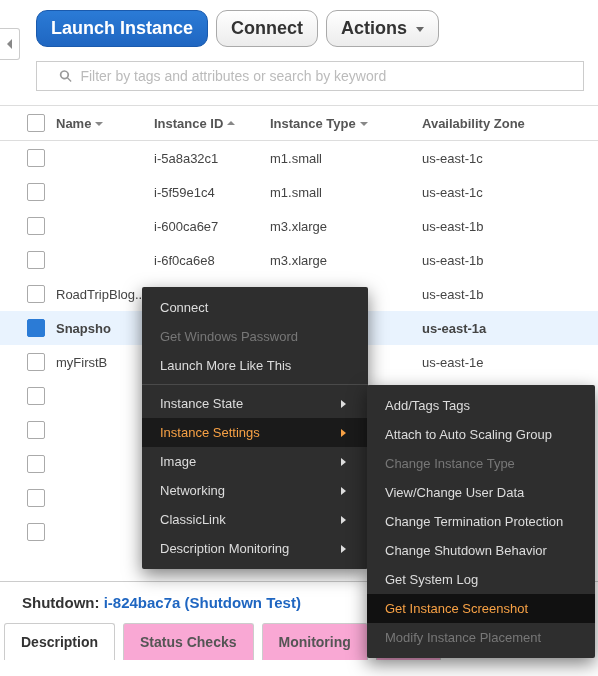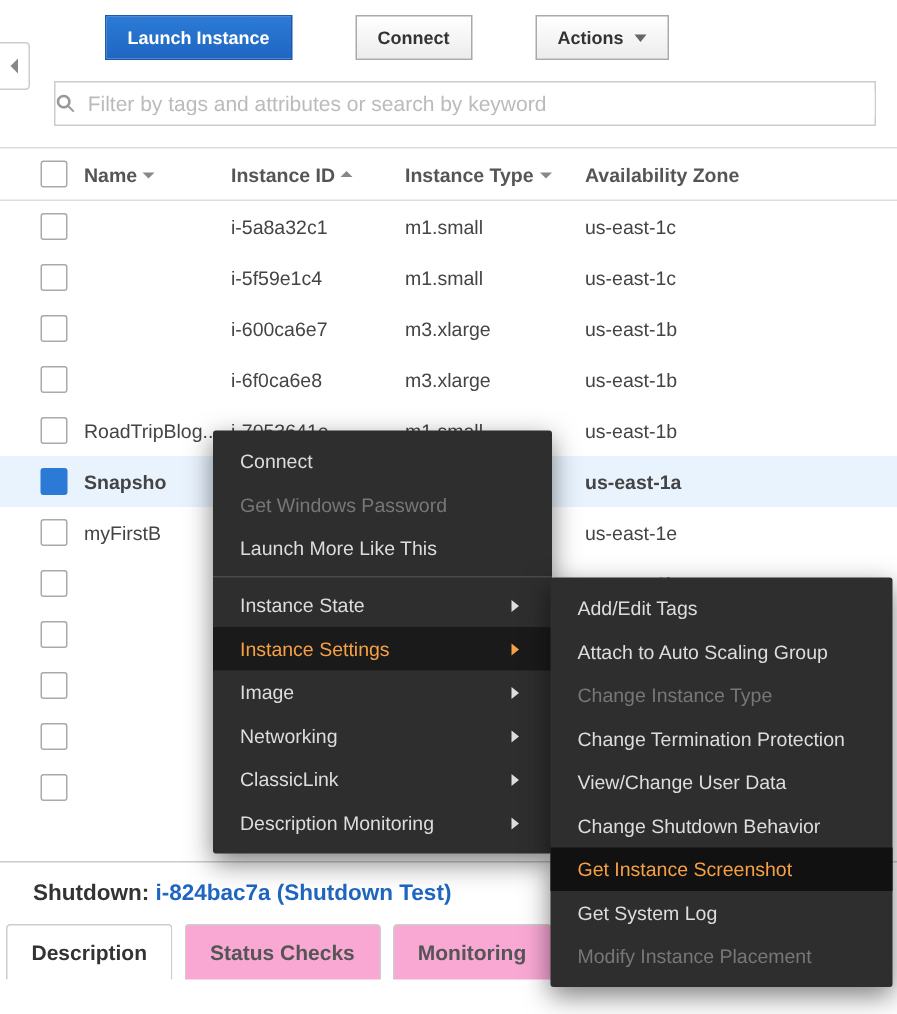--- a/index.html
+++ b/index.html
@@ -1,33 +1,33 @@
 <!DOCTYPE html>
 <html><head>
 <meta charset="utf-8">
 <style>
   * { box-sizing: border-box; margin: 0; padding: 0; font-family: "Helvetica Neue", Arial, sans-serif; }
   body { width: 598px; height: 676px; background: #fff; position: relative; overflow: hidden; font-size: 13px; color: #333; }
   .toolbar { display: flex; gap: 8px; padding: 10px 14px 10px 36px; align-items: center; background: #fff; }
-  .btn { border: 1px solid #aaa; border-radius: 0; padding: 7px 14px; background: linear-gradient(#fff,#ececec); cursor: pointer; font-size: 12px; color: #333; font-weight: 600; margin-left: 34px; }
+  .btn { border: 1px solid #aaa; border-radius: 11px; padding: 7px 14px; background: linear-gradient(#fff,#ececec); cursor: pointer; font-size: 18px; color: #333; font-weight: 600; }
   .btn-primary { background: linear-gradient(#2b7bd6,#1f66c1); color: #fff; border: 1px solid #1a5aad; font-weight: 700; }
   .btn .caret { border-top: 5px solid #666; border-left: 4px solid transparent; border-right: 4px solid transparent; display: inline-block; margin-left: 4px; vertical-align: middle; }
   .left-handle { position: absolute; left: 0; top: 28px; width: 20px; height: 32px; border: 1px solid #ccc; border-left: 0; border-radius: 0 3px 3px 0; background: #fff; display:flex;align-items:center;justify-content:center;cursor:pointer;}
   .left-handle:before { content:""; border-right:5px solid #888; border-top:5px solid transparent; border-bottom:5px solid transparent; }
-  .searchbar { margin: 4px 14px 14px 36px; border:1px solid #ccc; border-radius:0; display:flex; align-items:center; padding:6px 0; color:#999; }
+  .searchbar { margin: 4px 14px 14px 36px; border:1px solid #ccc; border-radius:0; display:flex; align-items:center; padding:6px 22px; color:#999; }
   .searchbar svg { width:14px; height:14px; margin-right:8px; fill:#999; }
   .searchbar input { border:0; outline:0; width:100%; font-size:14px; color:#333; }
   .searchbar input::placeholder { color:#bbb; }
   .grid { border-top:1px solid #ddd; }
   .hdr { display:flex; align-items:center; padding:8px 0 8px 16px; font-weight:700; color:#555; position:relative; border-bottom:1px solid #ddd; }
   .col-check { width:40px; display:flex; justify-content:center; }
   .col-name { width:98px; }
   .col-id { width:116px; }
   .col-type { width:120px; }
-  .col-az { width:130px; }
+  .col-az { width:130px;margin-left:32px; }
   .sort { display:inline-flex; flex-direction:column; margin-left:4px; vertical-align:middle; line-height:0; }
   .sort .up { border-bottom:4px solid #888; border-left:4px solid transparent; border-right:4px solid transparent; margin-bottom:2px; }
   .sort .dn { border-top:4px solid #888; border-left:4px solid transparent; border-right:4px solid transparent; }
   .row { display:flex; align-items:center; padding:8px 0 8px 16px; color:#444; }
   .row.sel { background:#e9f3fe; font-weight:600; }
   .ck { width:18px; height:18px; border:1px solid #aaa; border-radius:2px; background:#fff; display:inline-block; }
   .ck.on { background:#2b7bd6; border-color:#2b7bd6; position:relative; }
   .link { color:#1f66c1; font-weight:700; }
   .divider { border-top:1px solid #ccc; margin-top:10px; }
   .detailbar { padding:12px 22px; font-size:15px; font-weight:700; }
@@ -221,28 +221,28 @@
       <span>ClassicLink</span>
       <span class="arrow"></span>
     </div>
   <div class="menu-item">
       <span>Description Monitoring</span>
       <span class="arrow"></span>
     </div>
 </div>
 
 <div class="menu sub">
-  <div class="menu-item">Add/Edit Tags</div>
+  <div class="menu-item">Add/Tags Tags</div>
   <div class="menu-item">Attach to Auto Scaling Group</div>
   <div class="menu-item disabled">Change Instance Type</div>
+  <div class="menu-item">View/Change User Data</div>
   <div class="menu-item">Change Termination Protection</div>
-  <div class="menu-item">View/Change User Data</div>
   <div class="menu-item">Change Shutdown Behavior</div>
+  <div class="menu-item">Get System Log</div>
   <div class="menu-item hover2">Get Instance Screenshot</div>
-  <div class="menu-item">Get System Log</div>
   <div class="menu-item disabled">Modify Instance Placement</div>
 </div>
 
 <div class="divider" style="margin-top:32px"></div>
 <div class="detailbar">
   <span>Shutdown:</span>
   <span class="link">i-824bac7a (Shutdown Test)</span>
 </div>
 
 <div class="tabs">

